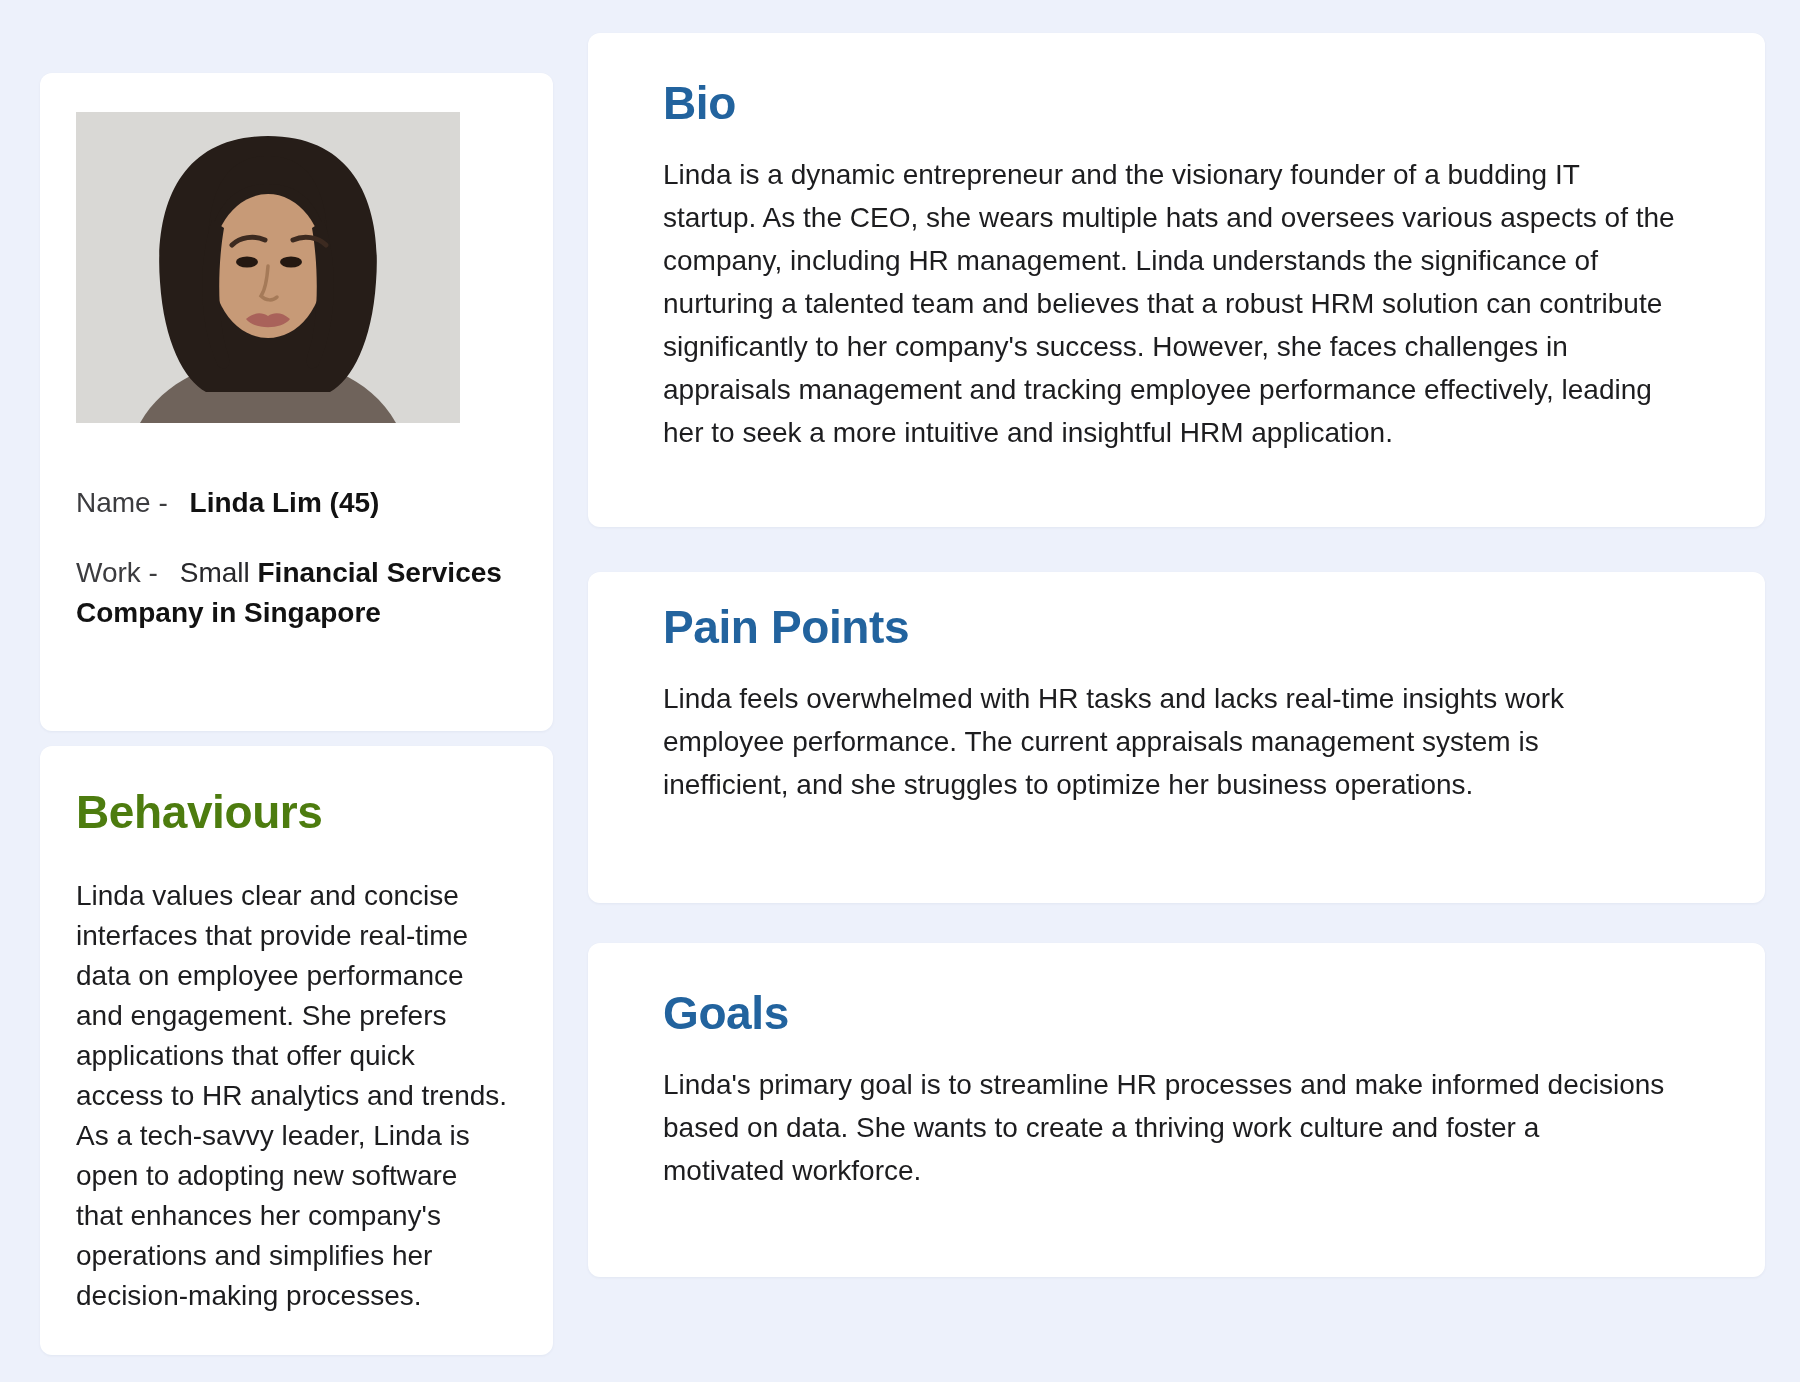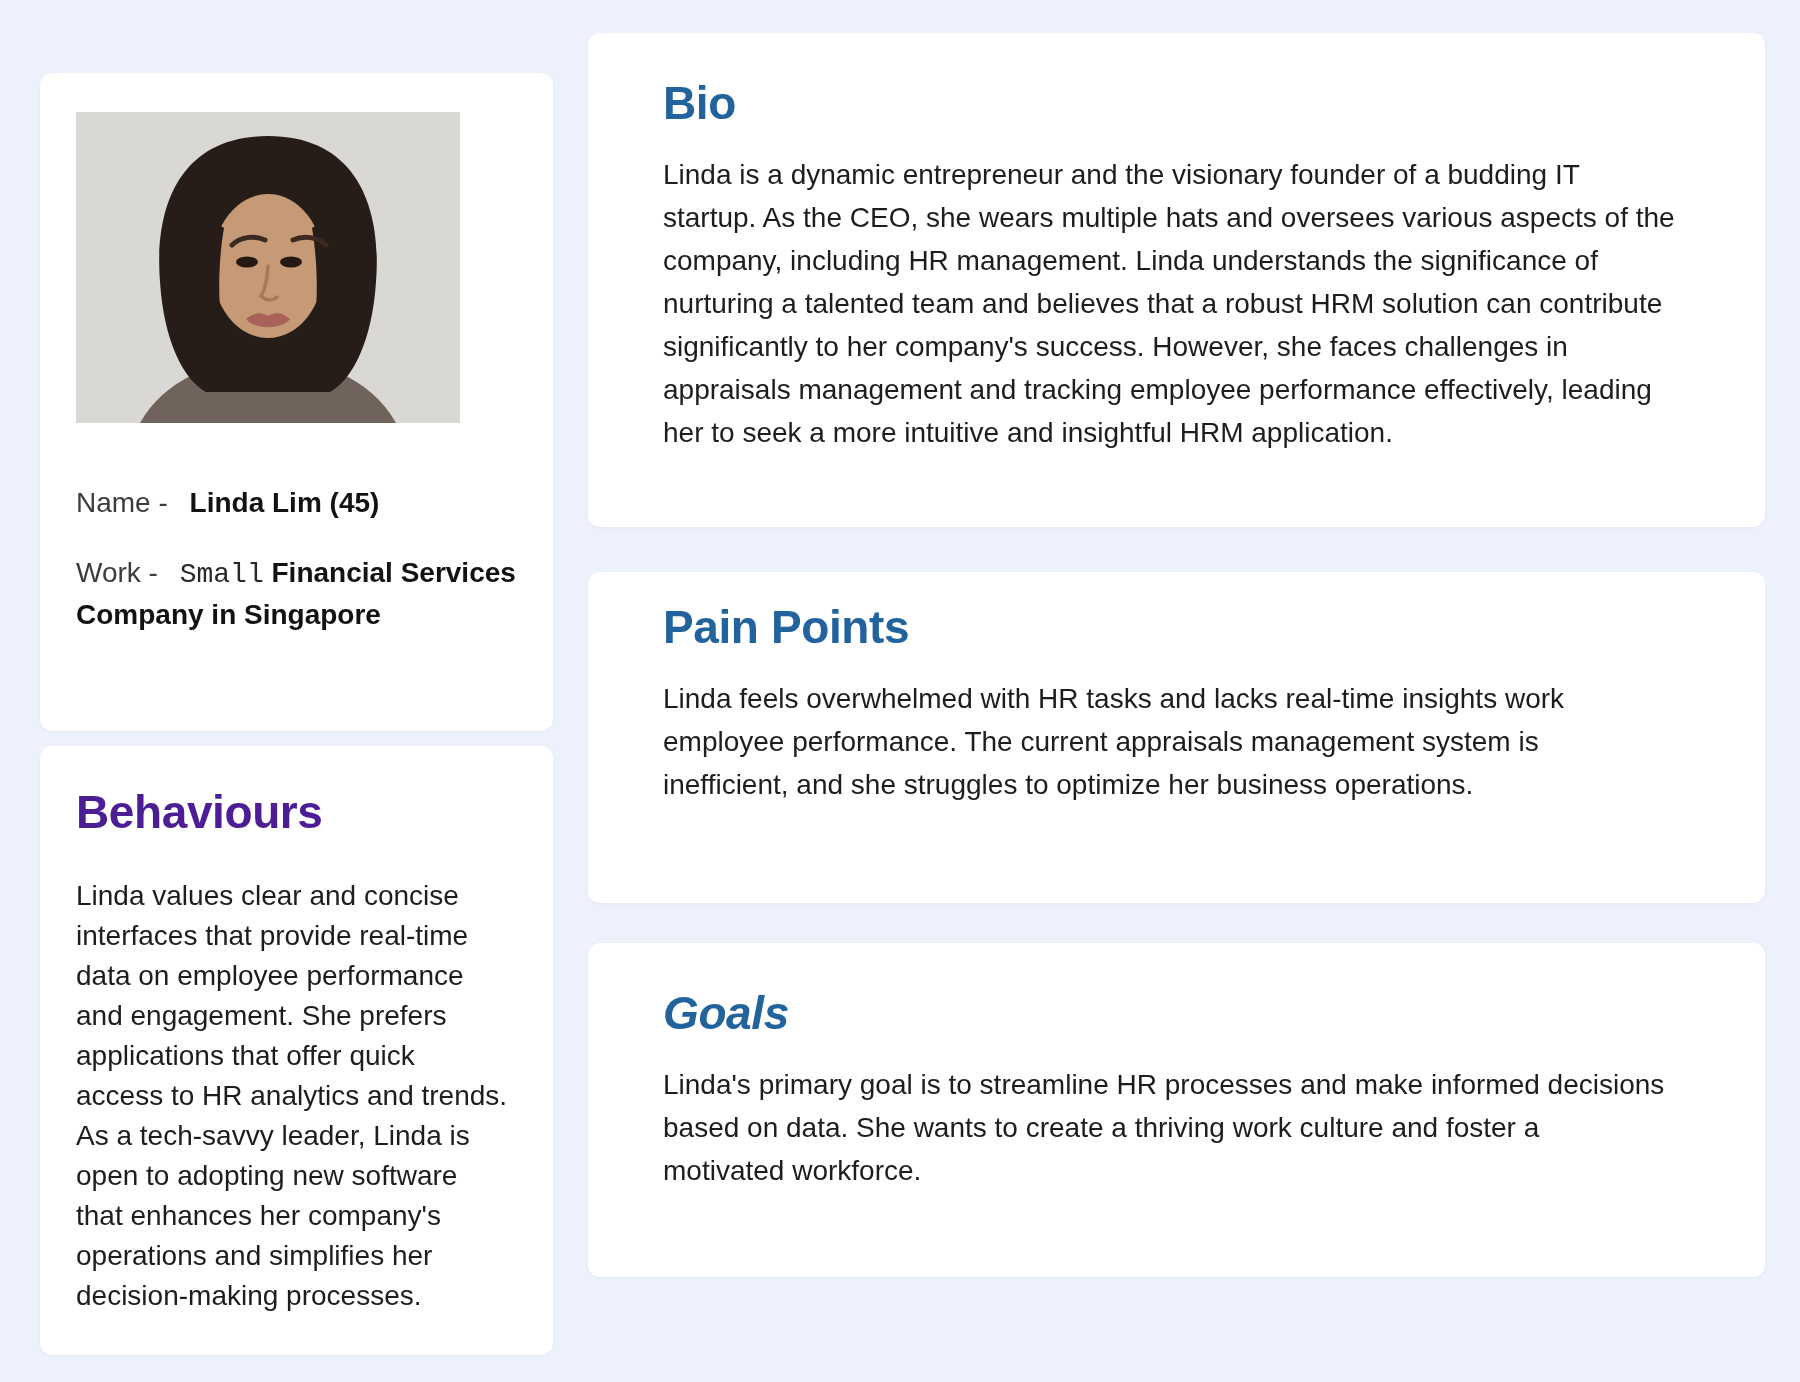--- a/index.html
+++ b/index.html
@@ -20,21 +20,21 @@
   #card-pain{left:588px;top:572px;width:1177px;height:331px;padding:27px 75px 0 75px;}
   #card-goals{left:588px;top:943px;width:1177px;height:334px;padding:42px 75px 0 75px;}
 
   .photo{width:384px;height:311px;display:block;}
 
   .fields{margin-top:60px;}
   .field{font-size:28px;line-height:40px;color:#3c3c3f;font-weight:400;}
   .field + .field{margin-top:30px;}
   .field .lbl{margin-right:14px;}
   .field .val{color:#121212;font-weight:700;}
-  .field .pre{color:#28282b;font-weight:400;font-family:Liberation Mono, monospace;}
+  .field .pre{color:#28282b;font-weight:400;}
 
   h2.section-title{
     margin:0;font-size:46px;line-height:56px;font-weight:700;letter-spacing:-.4px;
   }
   .accent{color:#22639e;}
   .body-text{
     margin-top:22px;font-size:28px;line-height:43px;color:#1d1d1f;
     white-space:pre-line;
   }
   #card-behaviours .body-text{margin-top:36px;line-height:40px;}
@@ -79,21 +79,21 @@
     </p>
     <p class="field">
       <span class="lbl">Work -</span>
       <span class="pre">Small</span>
       <span class="val">Financial Services Company in Singapore</span>
     </p>
   </div>
 </section>
 
 <section class="card" id="card-behaviours">
-  <h2 class="section-title accent" style="color: #4c1d95;">Behaviours</h2>
+  <h2 class="section-title accent" style="color: #4d7c0f;">Behaviours</h2>
   <p class="body-text">Linda values clear and concise
 interfaces that provide real-time
 data on employee performance
 and engagement. She prefers
 applications that offer quick
 access to HR analytics and trends.
 As a tech-savvy leader, Linda is
 open to adopting new software
 that enhances her company's
 operations and simplifies her
@@ -112,17 +112,17 @@
 </section>
 
 <section class="card" id="card-pain">
   <h2 class="section-title accent" style="color: rgb(34, 99, 158);">Pain Points</h2>
   <p class="body-text">Linda feels overwhelmed with HR tasks and lacks real-time insights work
 employee performance. The current appraisals management system is
 inefficient, and she struggles to optimize her business operations.</p>
 </section>
 
 <section class="card" id="card-goals">
-  <h2 class="section-title accent" style="color: rgb(34, 99, 158); font-style: italic;">Goals</h2>
+  <h2 class="section-title accent" style="color: rgb(34, 99, 158);">Goals</h2>
   <p class="body-text">Linda's primary goal is to streamline HR processes and make informed decisions
 based on data. She wants to create a thriving work culture and foster a
 motivated workforce.</p>
 </section>
 
 </body></html>

